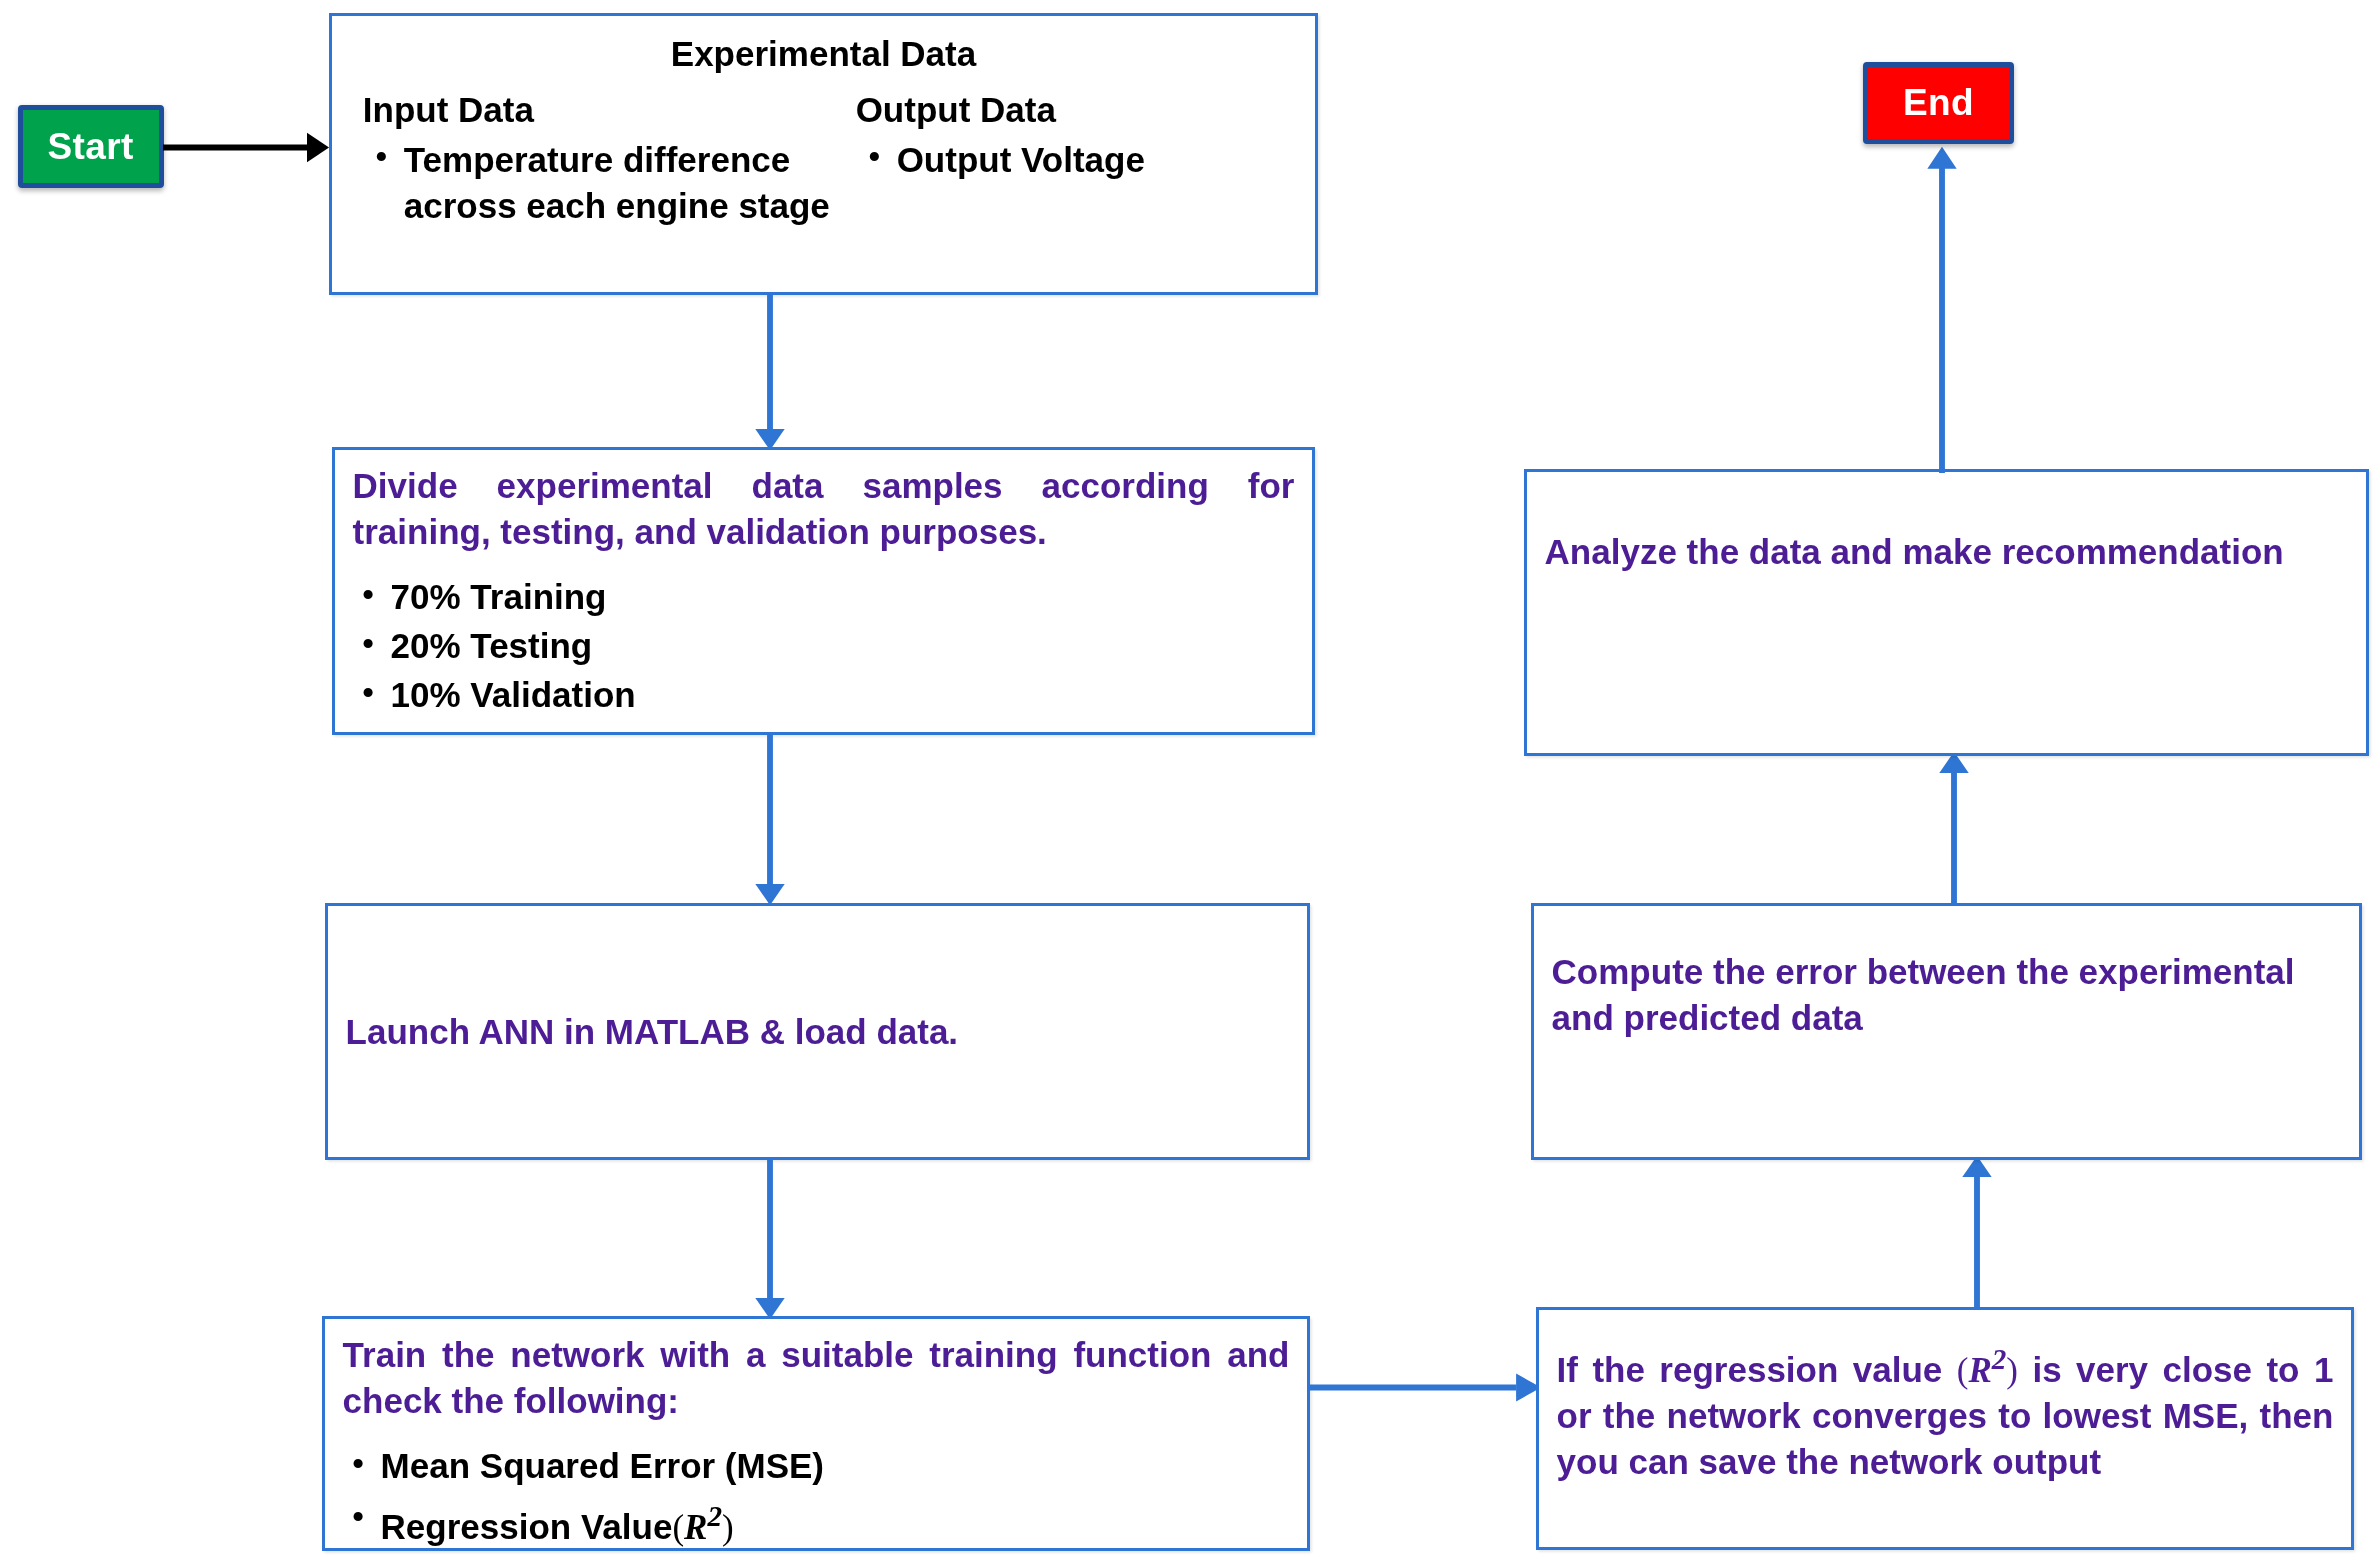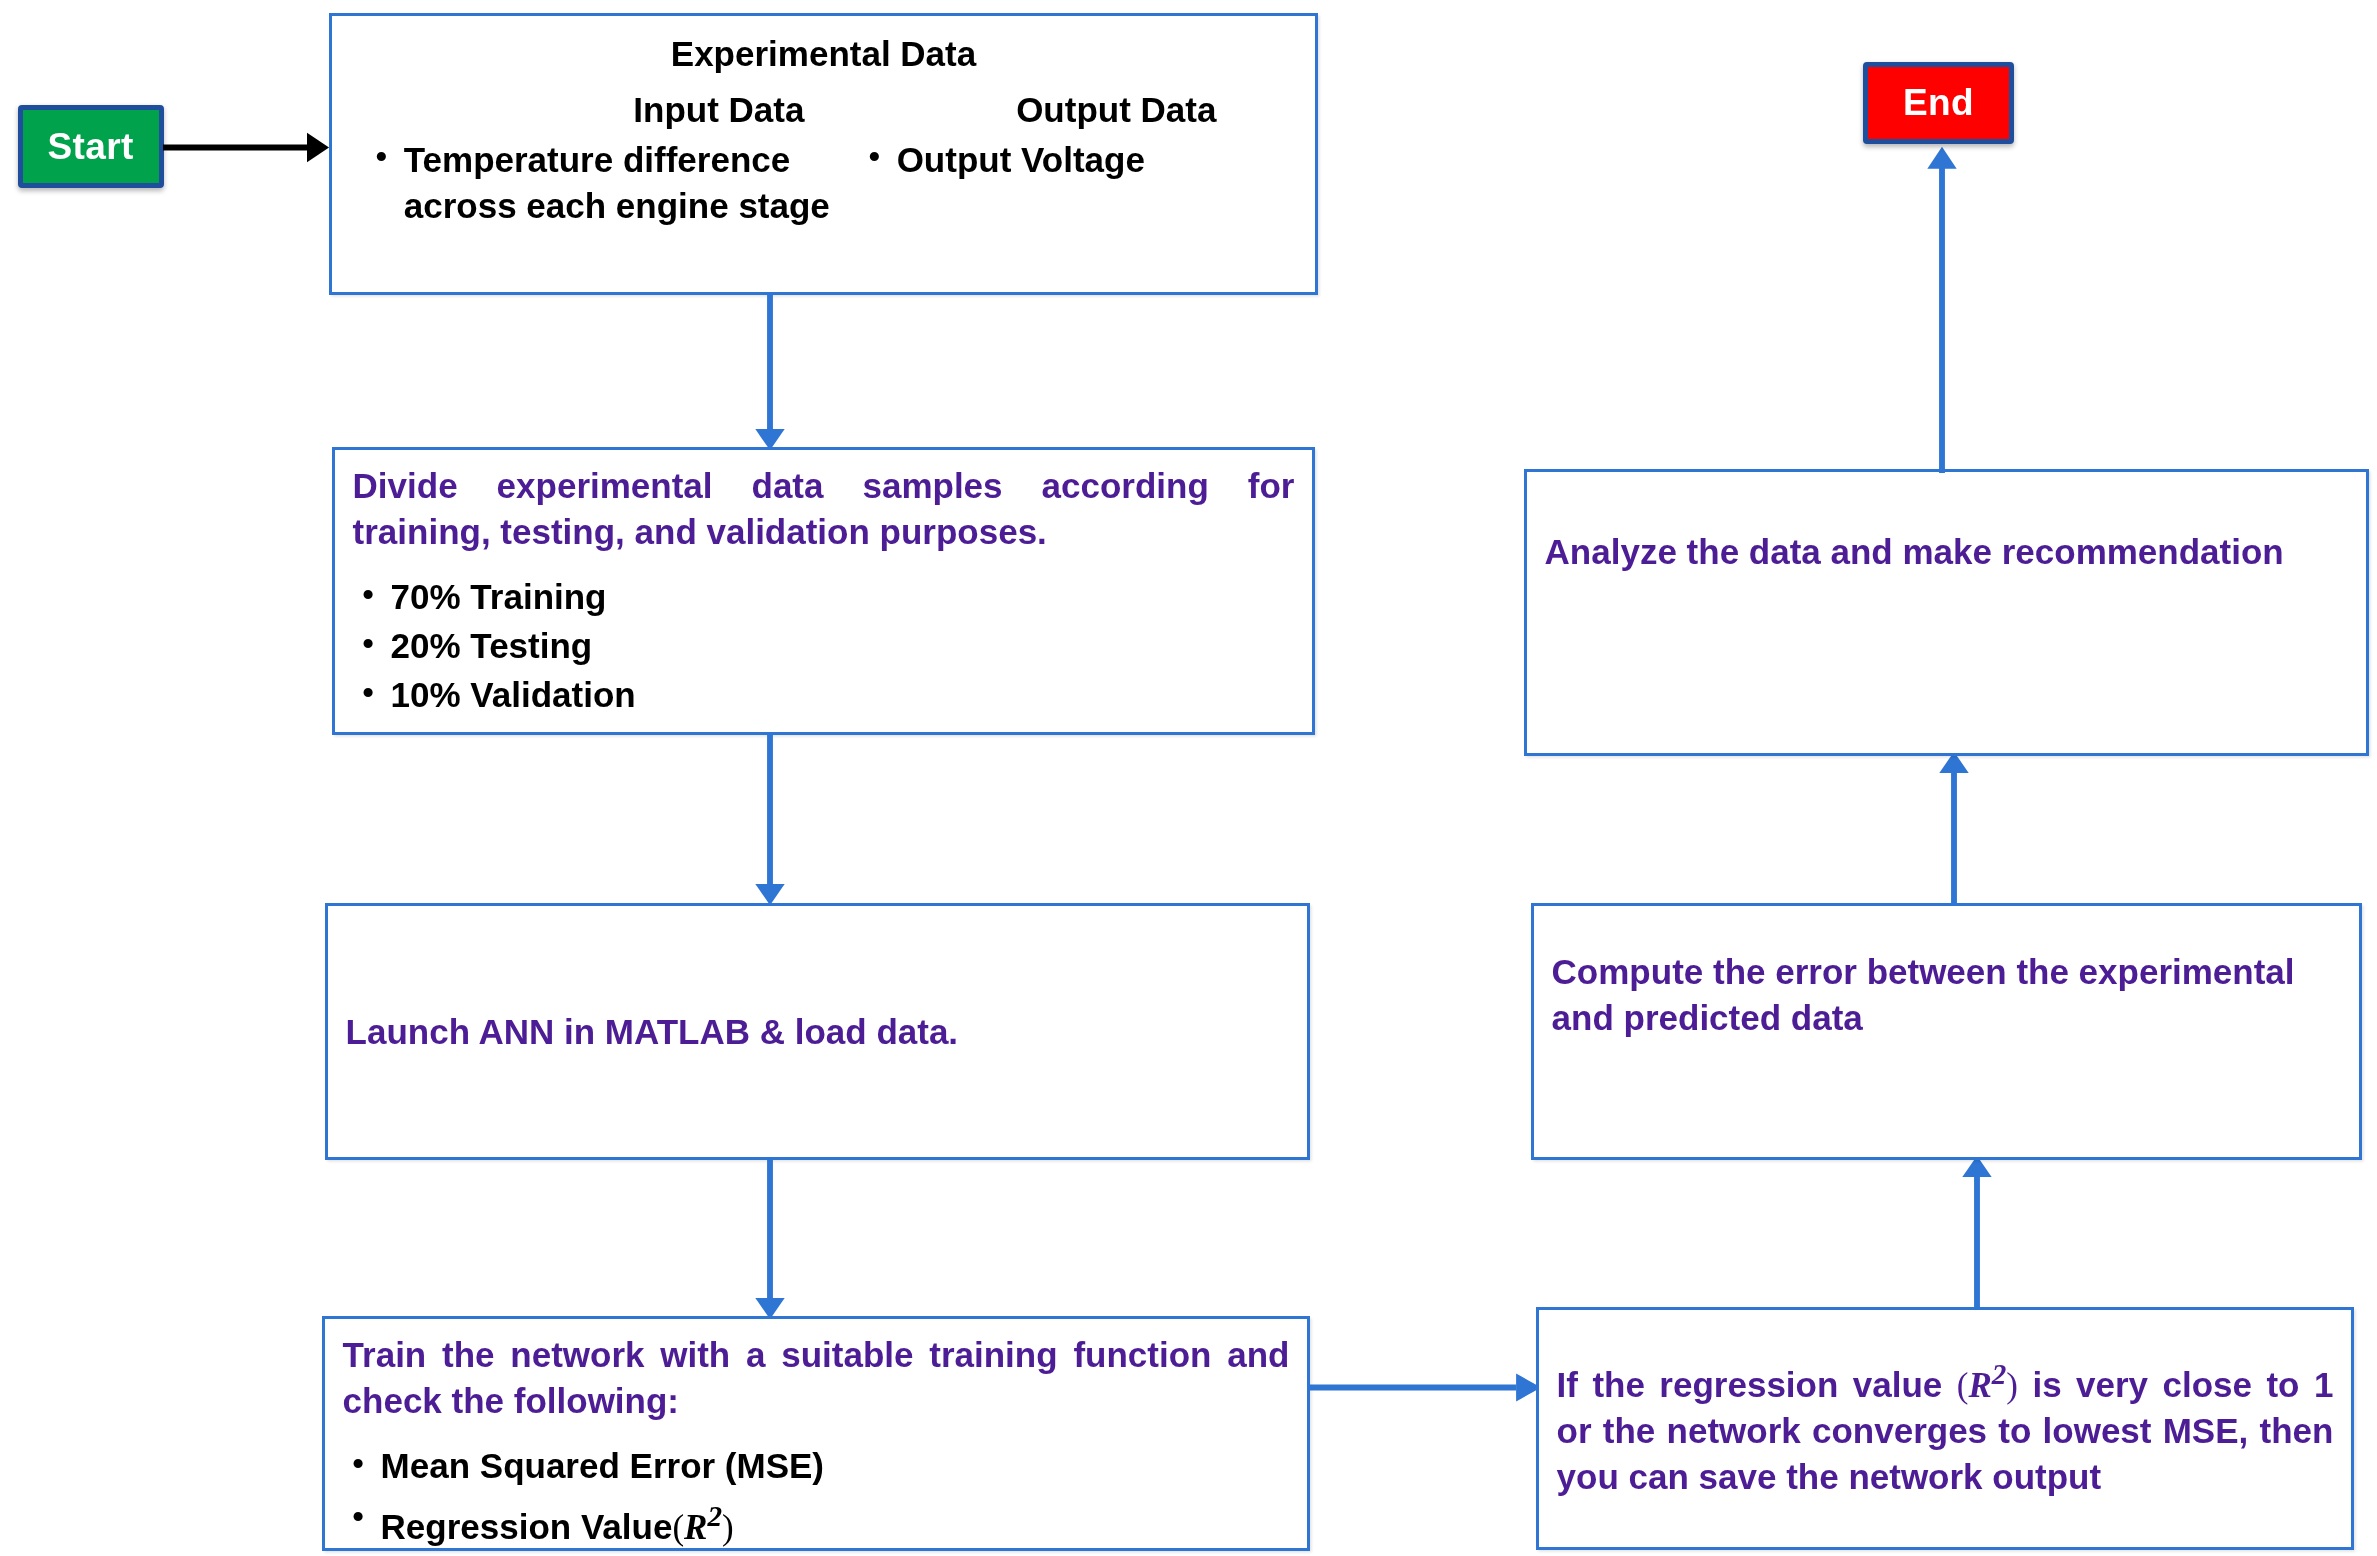--- a/index.html
+++ b/index.html
@@ -108,21 +108,21 @@
     display: flex;
     align-items: flex-start;
   }
   .exp-col { box-sizing: border-box; }
   .exp-col.left  { width: 52%; padding-left: 13.2px; }
   .exp-col.right { width: 48%; padding-left: 13.2px; }
   .exp-col h4 {
     margin: 0 0 7.4px 0;
     font-size: 35px;
     font-weight: bold;
-    text-align: right;
+    text-align: left;
   }
   .exp-col.left h4 { padding-right: 38px; }
   .exp-col.right h4 { padding-right: 81px; }
   .exp-col ul {
     margin: 0;
     padding-left: 41px;
     list-style: none;
   }
   .exp-col li {
     position: relative;
@@ -229,21 +229,21 @@
   </div>
 
   <div class="conn" style="left:1309px; top:1369px; width:235px; height:37px;">
     <svg width="235" height="37" viewBox="0 0 320 50">
       <line x1="0" y1="25" x2="282" y2="25" stroke="#2E75D4" stroke-width="8"></line>
       <polygon points="282,6 316,25 282,44" fill="#2E75D4"></polygon>
     </svg>
   </div>
 
   <div class="process" style="left:1536px; top:1307px; width:818px; height:243px;">
-    <div class="inner" style="padding-top:46px;">
+    <div class="inner" style="padding-top:31px;">
       <p class="ptext justify"><span>If the regression value </span><span class="paren">(</span><span class="mathR">R</span><sup class="mathR">2</sup><span class="paren">)</span><span> is very close to 1 or the network converges to lowest MSE, then you can save the network output</span></p>
     </div>
   </div>
 
   <div class="conn" style="left:1955px; top:1154px; width:44px; height:158px;">
     <svg width="44" height="158" viewBox="0 0 60 215">
       <line x1="30" y1="212" x2="30" y2="30" stroke="#2E75D4" stroke-width="8"></line>
       <polygon points="10,31 50,31 30,2" fill="#2E75D4"></polygon>
     </svg>
   </div>

